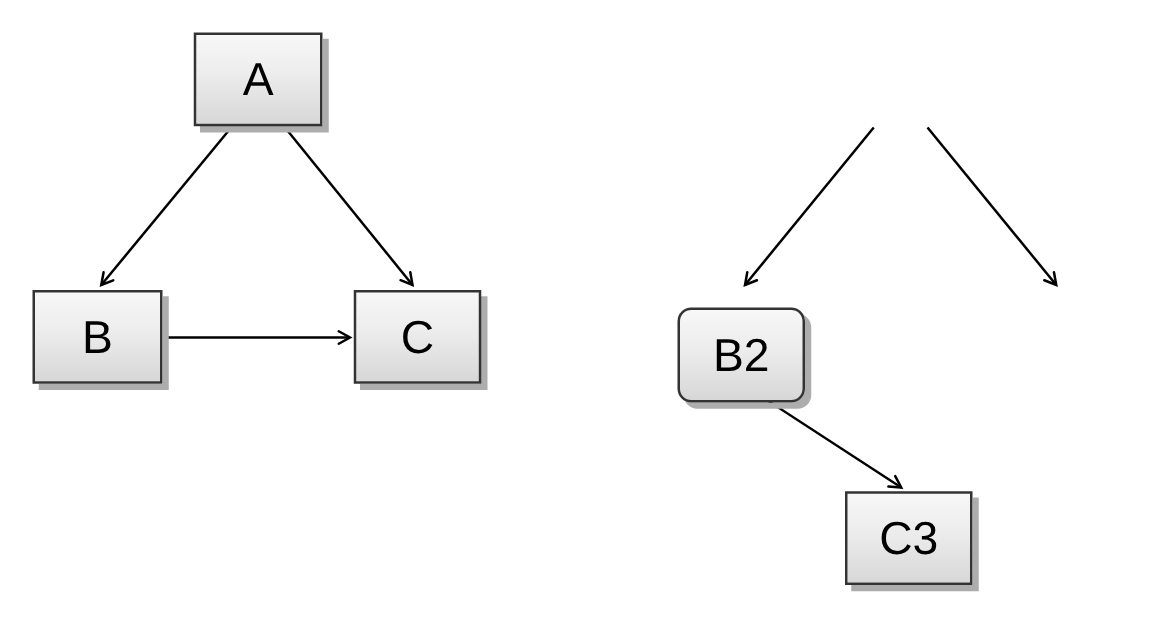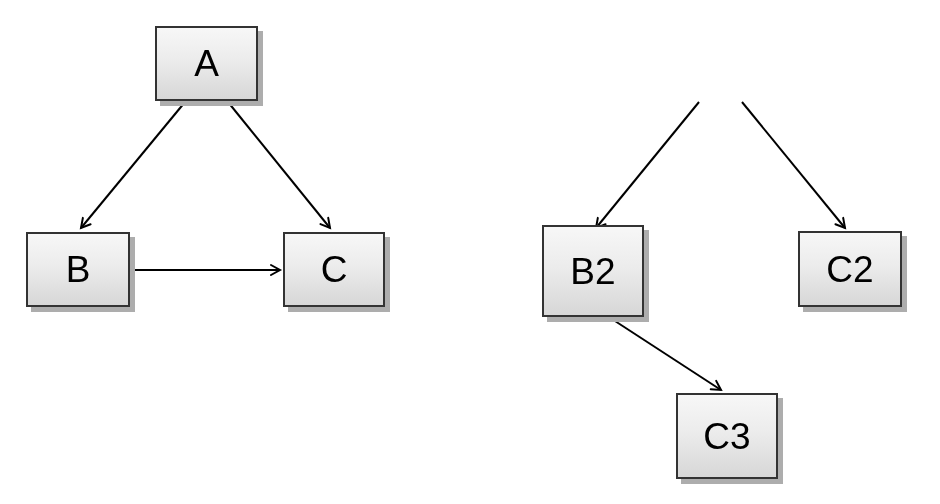--- a/index.html
+++ b/index.html
@@ -44,23 +44,23 @@
     color: #000000;
     line-height: 1;
     user-select: none;
   }
   
   .node-a  { left: 155px; top: 26px;  width: 103px; height: 75px; }
   .node-b  { left: 26px;  top: 232px; width: 104px; height: 75px; }
   .node-c  { left: 283px; top: 232px; width: 102px; height: 75px; }
   
   .node-a2 { left: 669px; top: 25px;  width: 101px; height: 76px; }
-  .node-b2 { left: 542px; top: 225px; width: 102px; height: 92px; }
+  .node-b2 { left: 542px; top: 246px; width: 102px; height: 76px; border-radius: 11px; }
   .node-c2 { left: 798px; top: 231px; width: 104px; height: 76px; }
-  .node-c3 { left: 676px; top: 393px; width: 102px; height: 86px; text-align: right; }
+  .node-c3 { left: 676px; top: 393px; width: 102px; height: 75px; text-align: right; }
 </style>
 </head>
 <body>
 
 <div class="canvas">
 
   <svg class="edge-layer" viewBox="0 0 940 504" xmlns="http://www.w3.org/2000/svg">
     <defs>
       <marker id="arrow-open" markerUnits="userSpaceOnUse" markerWidth="14" markerHeight="14" viewBox="0 0 14 14" refX="11" refY="7" orient="auto">
         <path d="M2,2 L11,7 L2,12" fill="none" stroke="#000000" stroke-width="2" stroke-linecap="round" stroke-linejoin="miter"></path>
@@ -82,20 +82,17 @@
   <div class="node node-b">
     <span class="node-label">B</span>
   </div>
   <div class="node node-c">
     <span class="node-label">C</span>
   </div>
 
   <div class="node node-b2">
     <span class="node-label">B2</span>
   </div>
-  <div class="node node-c2">
-    <span class="node-label">C2</span>
-  </div>
   <div class="node node-c3">
     <span class="node-label">C3</span>
   </div>
 
 </div>
 
 </body></html>

